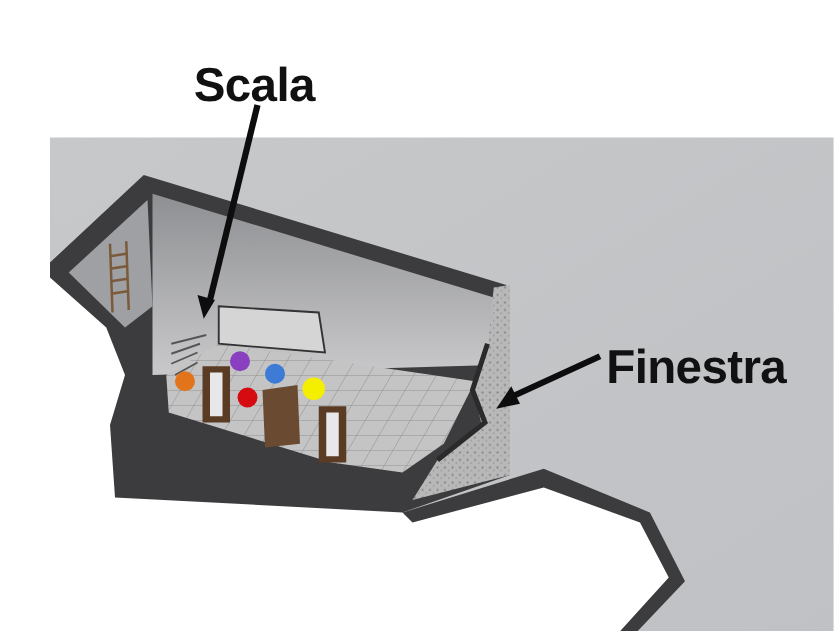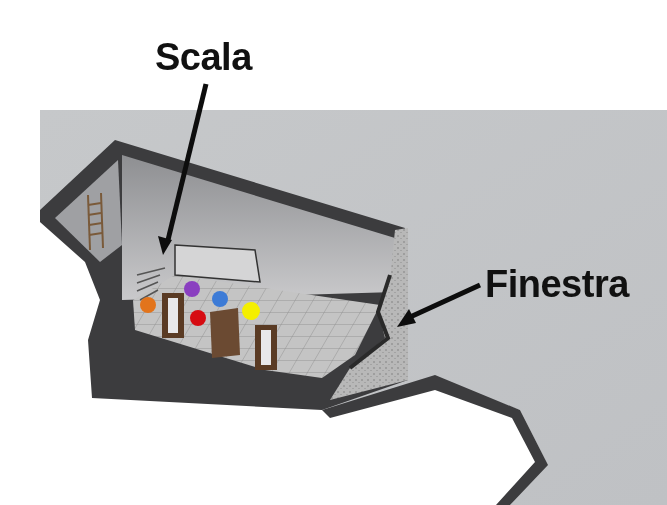--- a/index.html
+++ b/index.html
@@ -84,14 +84,14 @@
   <g>
     <line x1="206" y1="84" x2="168" y2="240" stroke="#0d0d0d" stroke-width="5"></line>
     <polygon points="158,236 172,240 163,255" fill="#0d0d0d"></polygon>
   </g>
   <g>
     <line x1="480" y1="285" x2="408" y2="318" stroke="#0d0d0d" stroke-width="5"></line>
     <polygon points="397,327 409,309 416,323" fill="#0d0d0d"></polygon>
   </g>
 </svg>
 
-<div class="label" style="left:155px; top:36px;">Scala</div>
-<div class="label" style="left:485px; top:263px;">Finestra</div>
+<div class="label" style="left:155px; top:48px;">Scala</div>
+<div class="label" style="left:485px; top:273px;">Finestra</div>
 
 </body></html>

